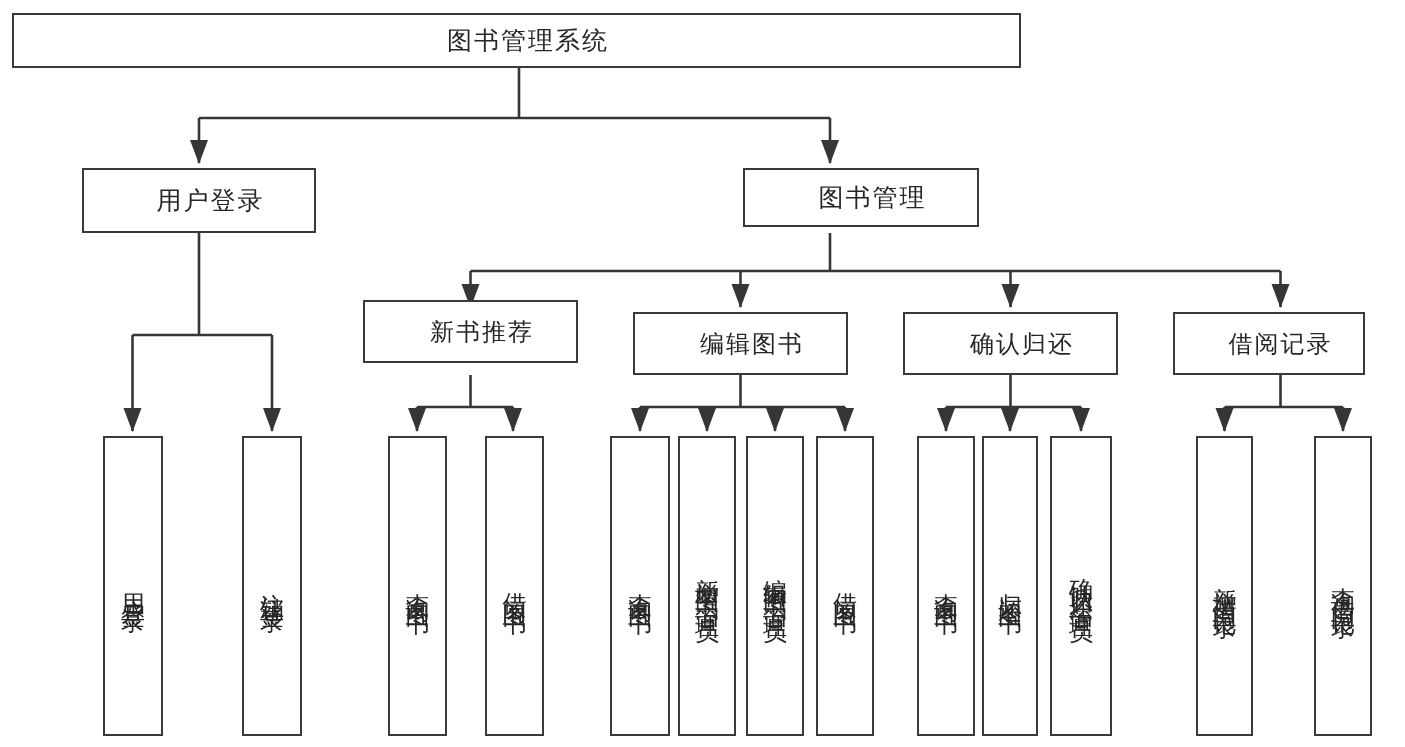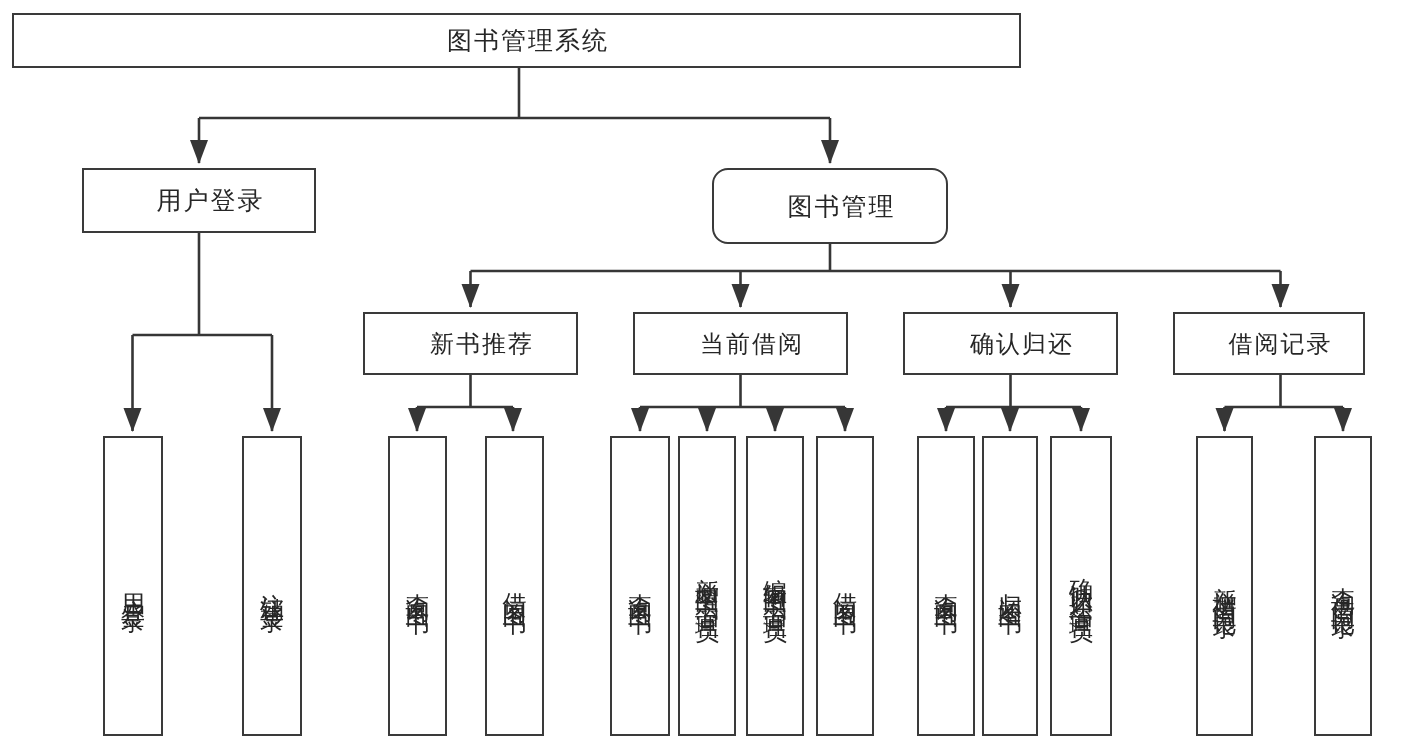--- a/index.html
+++ b/index.html
@@ -79,24 +79,24 @@
     <line x1="946" y1="407" x2="946" y2="431" marker-end="url(#arrow)"></line>
     <line x1="1010" y1="407" x2="1010" y2="431" marker-end="url(#arrow)"></line>
     <line x1="1081" y1="407" x2="1081" y2="431" marker-end="url(#arrow)"></line>
     <line x1="1224.5" y1="407" x2="1224.5" y2="431" marker-end="url(#arrow)"></line>
     <line x1="1343" y1="407" x2="1343" y2="431" marker-end="url(#arrow)"></line>
   </svg>
 
   <div class="box h-label" style="left:12px;top:13px;width:1009px;height:55px;">图书管理系统</div>
 
   <div class="box h-label" style="left:82px;top:168px;width:234px;height:65px;">用户登录</div>
-  <div class="box h-label" style="left:712px;top:168px;width:236px;height:76px;border-radius:16px;">图书管理</div>
+  <div class="box h-label" style="left:743px;top:168px;width:236px;height:59px;">图书管理</div>
 
-  <div class="box h-label lvl3" style="left:363px;top:312px;width:215px;height:63px;">新书推荐</div>
-  <div class="box h-label lvl3" style="left:633px;top:312px;width:215px;height:63px;">当前借阅</div>
+  <div class="box h-label lvl3" style="left:363px;top:300px;width:215px;height:63px;">新书推荐</div>
+  <div class="box h-label lvl3" style="left:633px;top:312px;width:215px;height:63px;">编辑图书</div>
   <div class="box h-label lvl3" style="left:903px;top:312px;width:215px;height:63px;">确认归还</div>
   <div class="box h-label lvl3" style="left:1173px;top:312px;width:192px;height:63px;">借阅记录</div>
 
   <div class="box v-label" style="left:103px;top:436px;width:60px;height:300px;">用户登录</div>
   <div class="box v-label" style="left:242px;top:436px;width:60px;height:300px;">注销登录</div>
 
   <div class="box v-label" style="left:388px;top:436px;width:59px;height:300px;">查询图书</div>
   <div class="box v-label" style="left:485px;top:436px;width:59px;height:300px;">借阅图书</div>
 
   <div class="box v-label" style="left:610px;top:436px;width:60px;height:300px;">查询图书</div>

